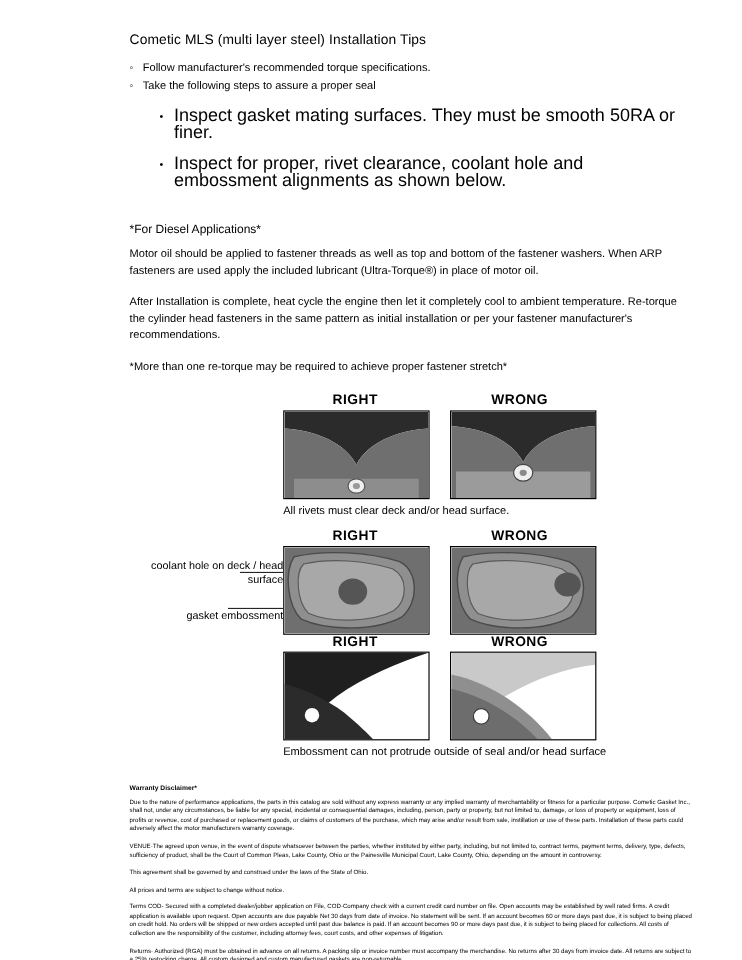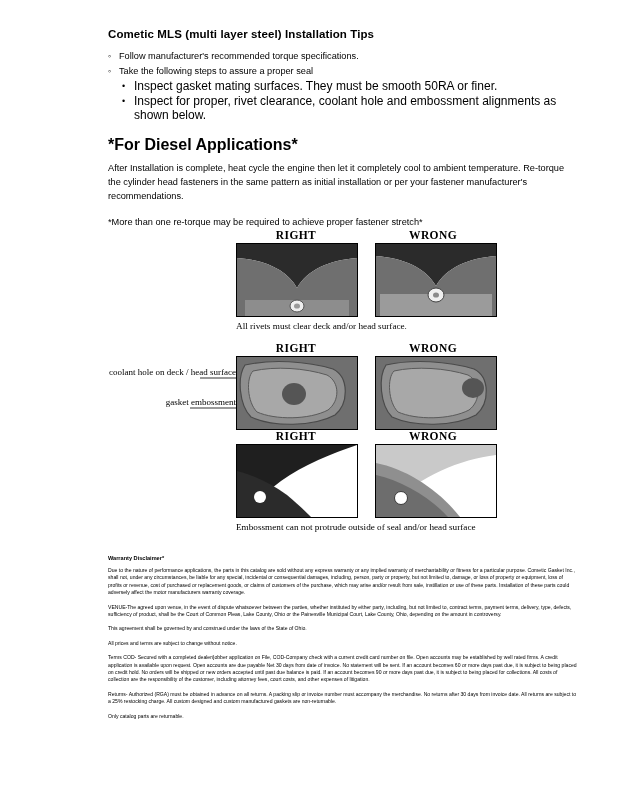--- a/index.html
+++ b/index.html
@@ -18,21 +18,21 @@
   .page {
     position: absolute;
     left: 0; top: 0;
     width: 618px;
     height: 800px;
     box-sizing: border-box;
     padding: 28px 40px 10px 108px;
   }
   h1.title {
     font-size: 11.5px;
-    font-weight: bold;
+    font-weight: normal;
     margin: 0 0 9px 0;
     letter-spacing: 0.1px;
   }
   ul.bullets {
     list-style: none;
     margin: 0;
     padding: 0;
   }
   ul.bullets > li {
     font-size: 9.2px;
@@ -47,51 +47,51 @@
     left: 0;
     top: 0;
     font-size: 9px;
   }
   ul.subbullets {
     list-style: none;
     margin: 1px 0 0 0;
     padding: 0;
   }
   ul.subbullets > li {
-    font-size: 12px;
+    font-size: 15px;
     line-height: 14px;
     padding-left: 14px;
     position: relative;
-    margin: 1px;
+    margin: 12px;
   }
   ul.subbullets > li::before {
     content: "\2022";
     position: absolute;
     left: 2px;
     top: 0;
     font-size: 9px;
   }
   h2.subtitle {
-    font-size: 16px;
-    font-weight: bold;
-    margin: 14px 0 7px 0;
+    font-size: 10px;
+    font-weight: normal;
+    margin: 28px 0 7px 0;
   }
   p.para {
     font-size: 9.2px;
     line-height: 14px;
     margin: 0 0 12px 0;
   }
   p.para.last {
     margin-bottom: 0;
   }
 
   
   .figures {
+    margin-top: 16px;
     padding-left: 128px;
-    font-family: Liberation Serif, serif;
   }
   .figrow {
     position: relative;
   }
   .figlabels {
     display: flex;
     gap: 17px;
   }
   .figlabel {
     width: 120px;
@@ -166,20 +166,21 @@
       <span>Take the following steps to assure a proper seal</span>
       <ul class="subbullets">
         <li>Inspect gasket mating surfaces.  They must be smooth 50RA or finer.</li>
         <li>Inspect for proper, rivet clearance, coolant hole and embossment alignments as shown below.</li>
       </ul>
     </li>
   </ul>
 
   <h2 class="subtitle">*For Diesel Applications*</h2>
 
+  <p class="para">Motor oil should be applied to fastener threads as well as top and bottom of the fastener washers.  When ARP fasteners are used apply the included lubricant (Ultra-Torque®) in place of motor oil.</p>
   <p class="para">After Installation is complete, heat cycle the engine then let it completely cool to ambient temperature. Re-torque the cylinder head fasteners in the same pattern as initial installation or per your fastener manufacturer's recommendations.</p>
   <p class="para last">*More than one re-torque may be required to achieve proper fastener stretch*</p>
 
   <div class="figures">
 
     <div class="figrow">
       <div class="figlabels">
         <div class="figlabel">RIGHT</div>
         <div class="figlabel">WRONG</div>
       </div>

